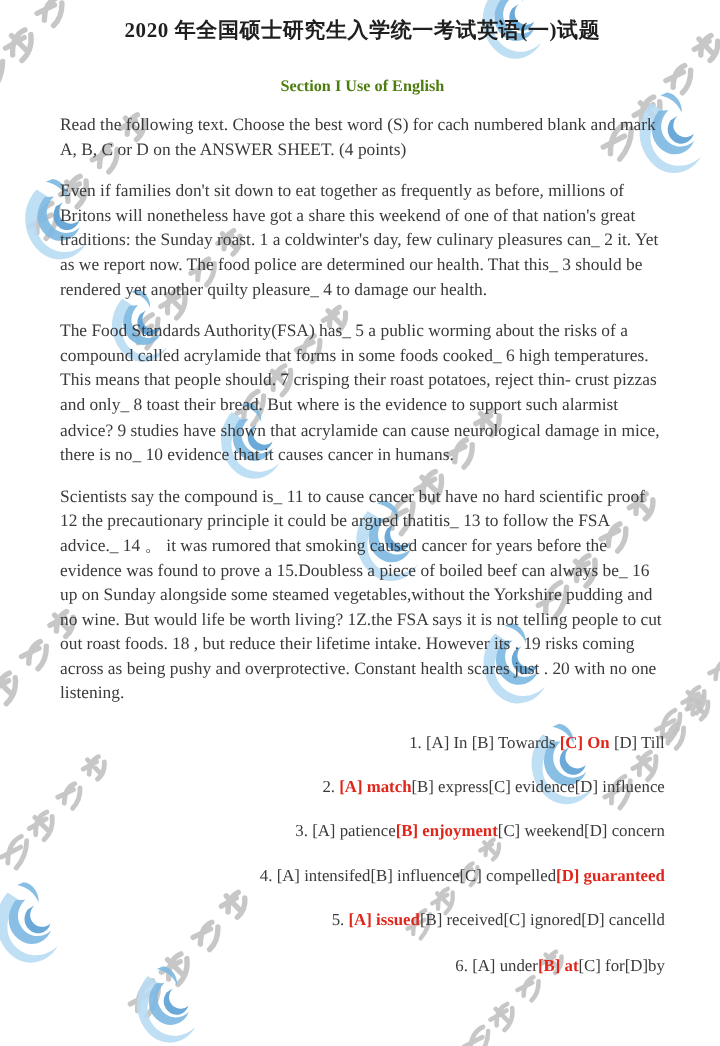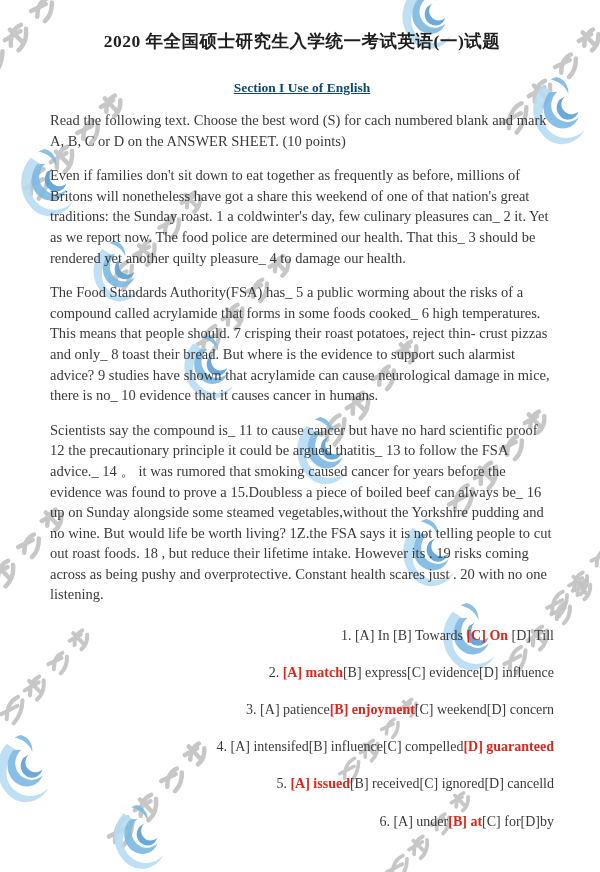--- a/index.html
+++ b/index.html
@@ -9,25 +9,25 @@
     background:#ffffff;
     overflow:hidden;
     font-family:"Liberation Serif", serif;
     color:var(--body-color,#3a3a3a);
   }
   .watermark-layer{position:absolute;inset:0;z-index:1;pointer-events:none;}
   .wm{position:absolute;transform-origin:center center;opacity:.9;}
   .content{position:relative;z-index:2;padding:13px 46px 0 50px;}
   .title{
     font-size:17.5px;font-weight:bold;text-align:center;
-    margin:16px;color:#1f1f1f;letter-spacing:.5px;
+    margin:0;color:#1f1f1f;letter-spacing:.5px;
   }
   .section{
     font-size:13.5px;font-weight:bold;text-align:center;
-    margin:27px 0 0 0;color:#0c4a6e;text-decoration:underline;
+    margin:27px 0 0 0;color:#4d7c0f;
   }
   .dir-label{font-size:14.5px;margin:21px 0 0 0;}
   .para{font-size:14.5px;line-height:20.6px;margin:14px 0 0 0;text-align:left;}
   .questions{margin-top:21px;}
   .question{font-size:14px;line-height:20.6px;margin:0 0 16.5px 0;text-align:right;}
   .red{color:var(--answer-red,#e0251b);font-weight:bold;}
 </style>
 </head>
 <body>
 
@@ -179,21 +179,21 @@
           <path d="M116 22 q6 -10 16 -9 M120 30 q9 -1 14 -10 M114 15 l14 1 M122 10 l3 16"></path>
         </svg></div>
     </div>
 
   <div class="content">
     <h1 class="title">2020 年全国硕士研究生入学统一考试英语(一)试题</h1>
 
     <h2 class="section">Section I Use of English</h2>
 
 
-    <p class="para">Read the following text. Choose the best word (S) for cach numbered blank and mark A, B, C or D on the ANSWER SHEET. (10 points)</p>
+    <p class="para">Read the following text. Choose the best word (S) for cach numbered blank and mark A, B, C or D on the ANSWER SHEET. (4 points)</p>
 
     <p class="para">Even if families don't sit down to eat together as frequently as before, millions of Britons will nonetheless have got a share this weekend of one of that nation's great traditions: the Sunday roast. 1 a coldwinter's day, few culinary pleasures can_ 2 it. Yet as we report now. The food police are determined our health. That this_ 3 should be rendered yet another quilty pleasure_ 4 to damage our health.</p>
 
     <p class="para">The Food Standards Authority(FSA) has_ 5 a public worming about the risks of a compound called acrylamide that forms in some foods cooked_ 6 high temperatures. This means that people should. 7 crisping their roast potatoes, reject thin- crust pizzas and only_ 8 toast their bread. But where is the evidence to support such alarmist advice? 9 studies have shown that acrylamide can cause neurological damage in mice, there is no_ 10 evidence that it causes cancer in humans.</p>
 
     <p class="para">Scientists say the compound is_ 11 to cause cancer but have no hard scientific proof 12 the precautionary principle it could be argued thatitis_ 13 to follow the FSA advice._ 14 。 it was rumored that smoking caused cancer for years before the evidence was found to prove a 15.Doubless a piece of boiled beef can always be_ 16 up on Sunday alongside some steamed vegetables,without the Yorkshire pudding and no wine. But would life be worth living? 1Z.the FSA says it is not telling people to cut out roast foods. 18 , but reduce their lifetime intake. However its . 19 risks coming across as being pushy and overprotective. Constant health scares just . 20 with no one listening.</p>
 
     <div class="questions" id="questions">
         <p class="question"><span>1. </span><span>[A] In [B] Towards </span><span class="red">[C] On</span><span> [D] Till</span></p>
         <p class="question"><span>2. </span><span class="red">[A] match</span><span>[B] express[C] evidence[D] influence</span></p>

